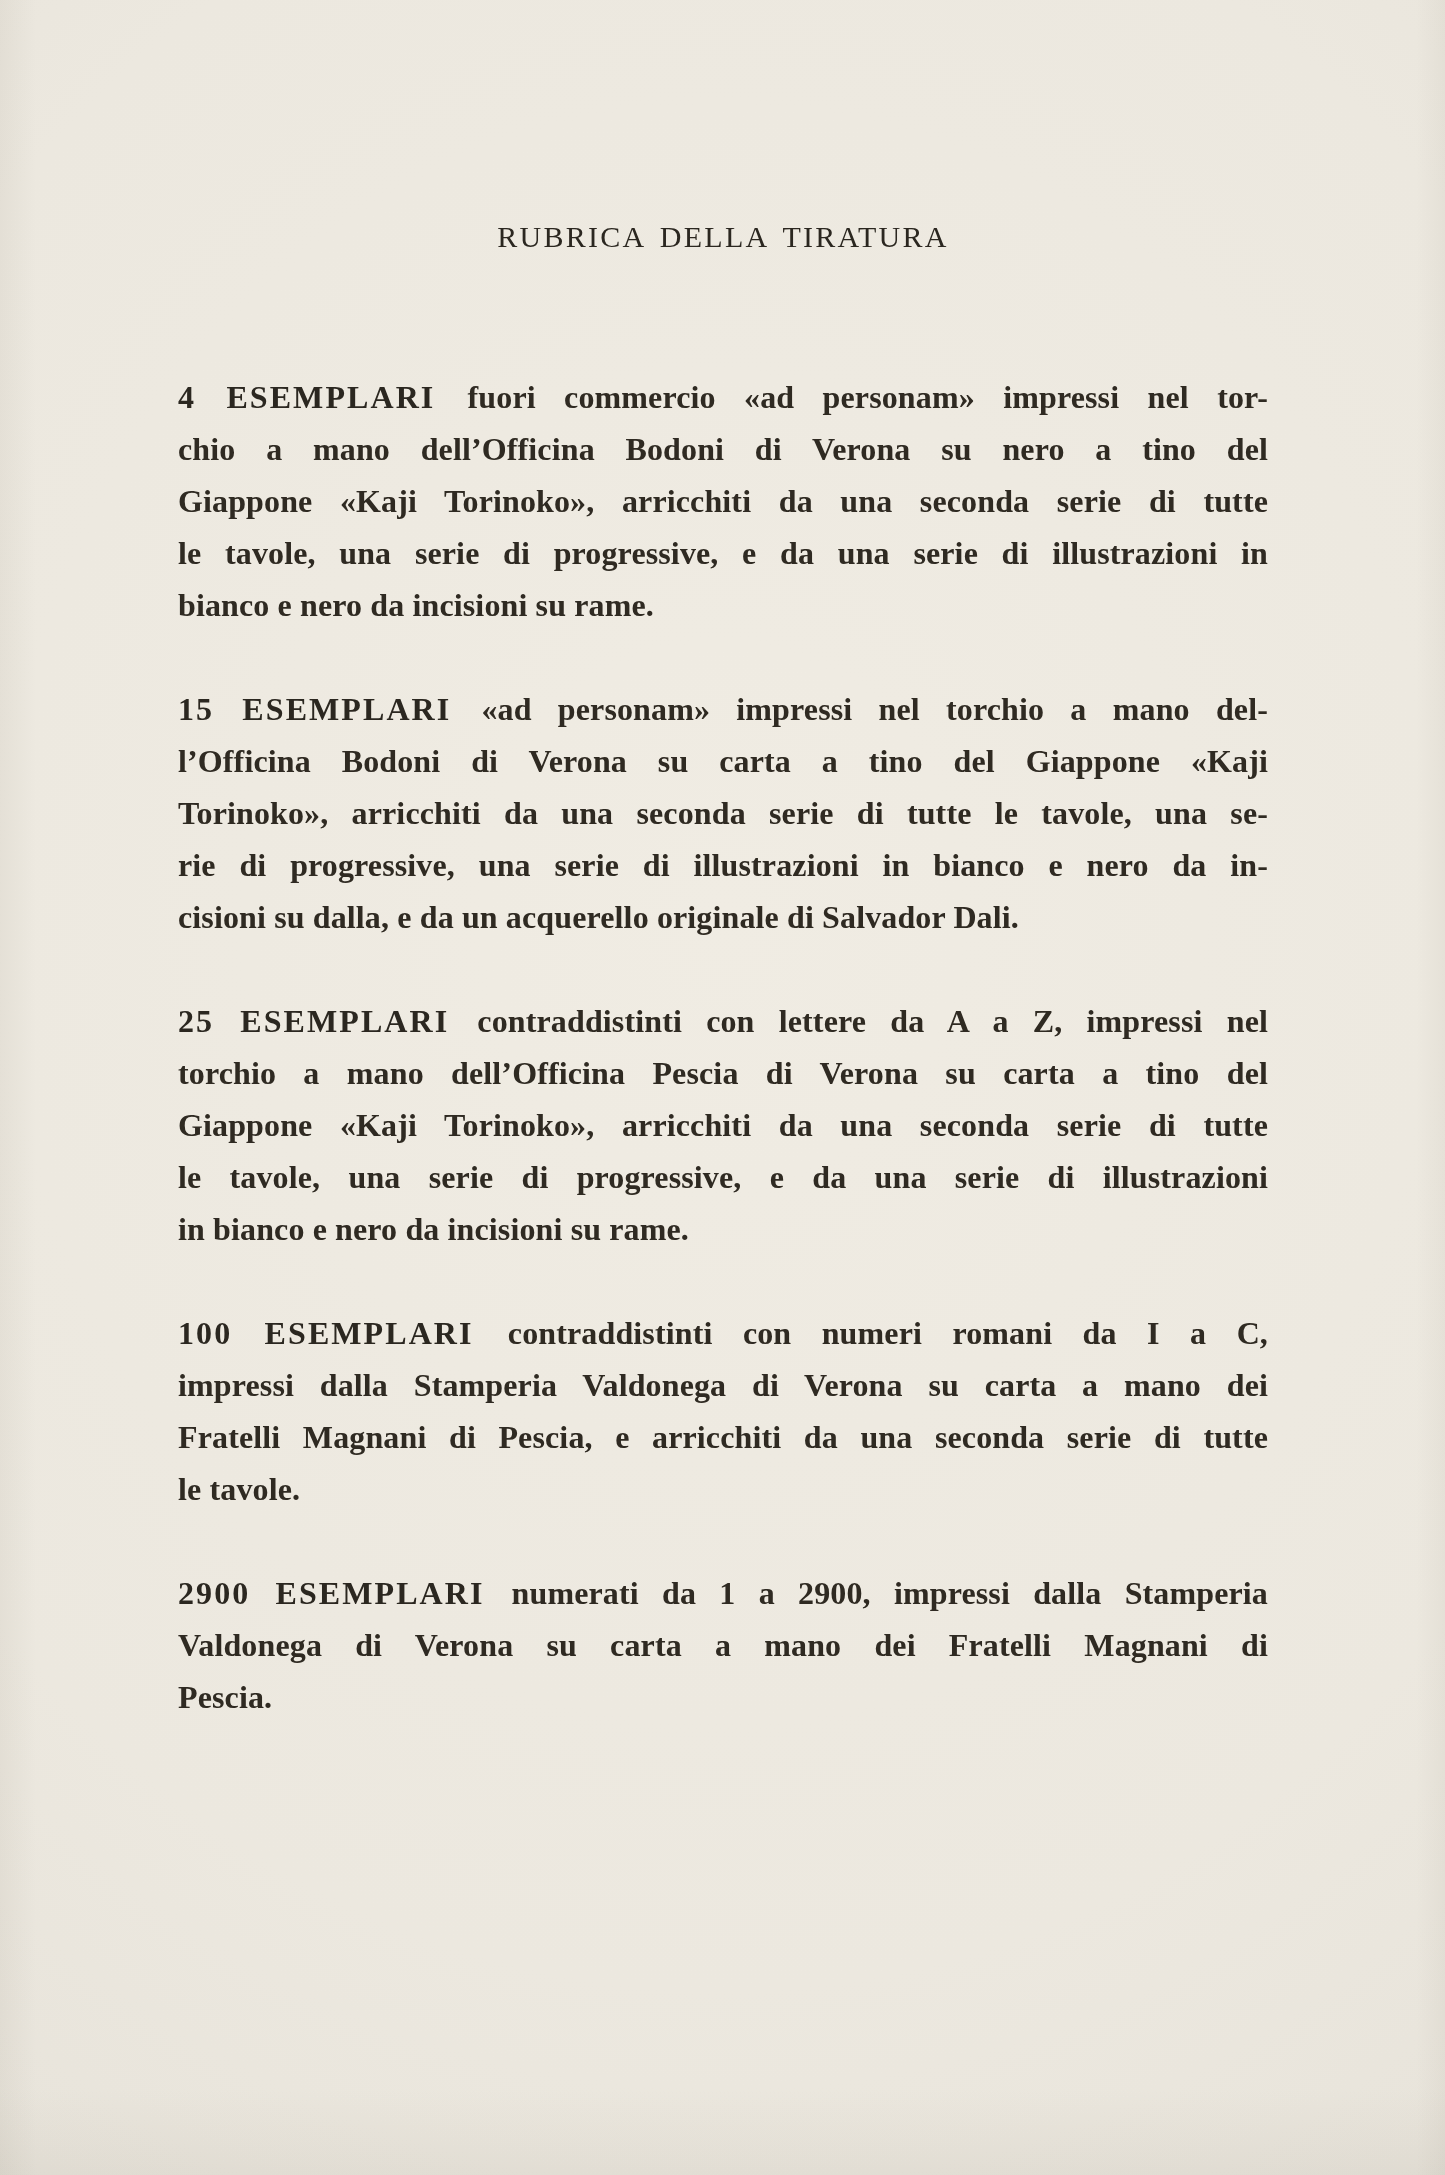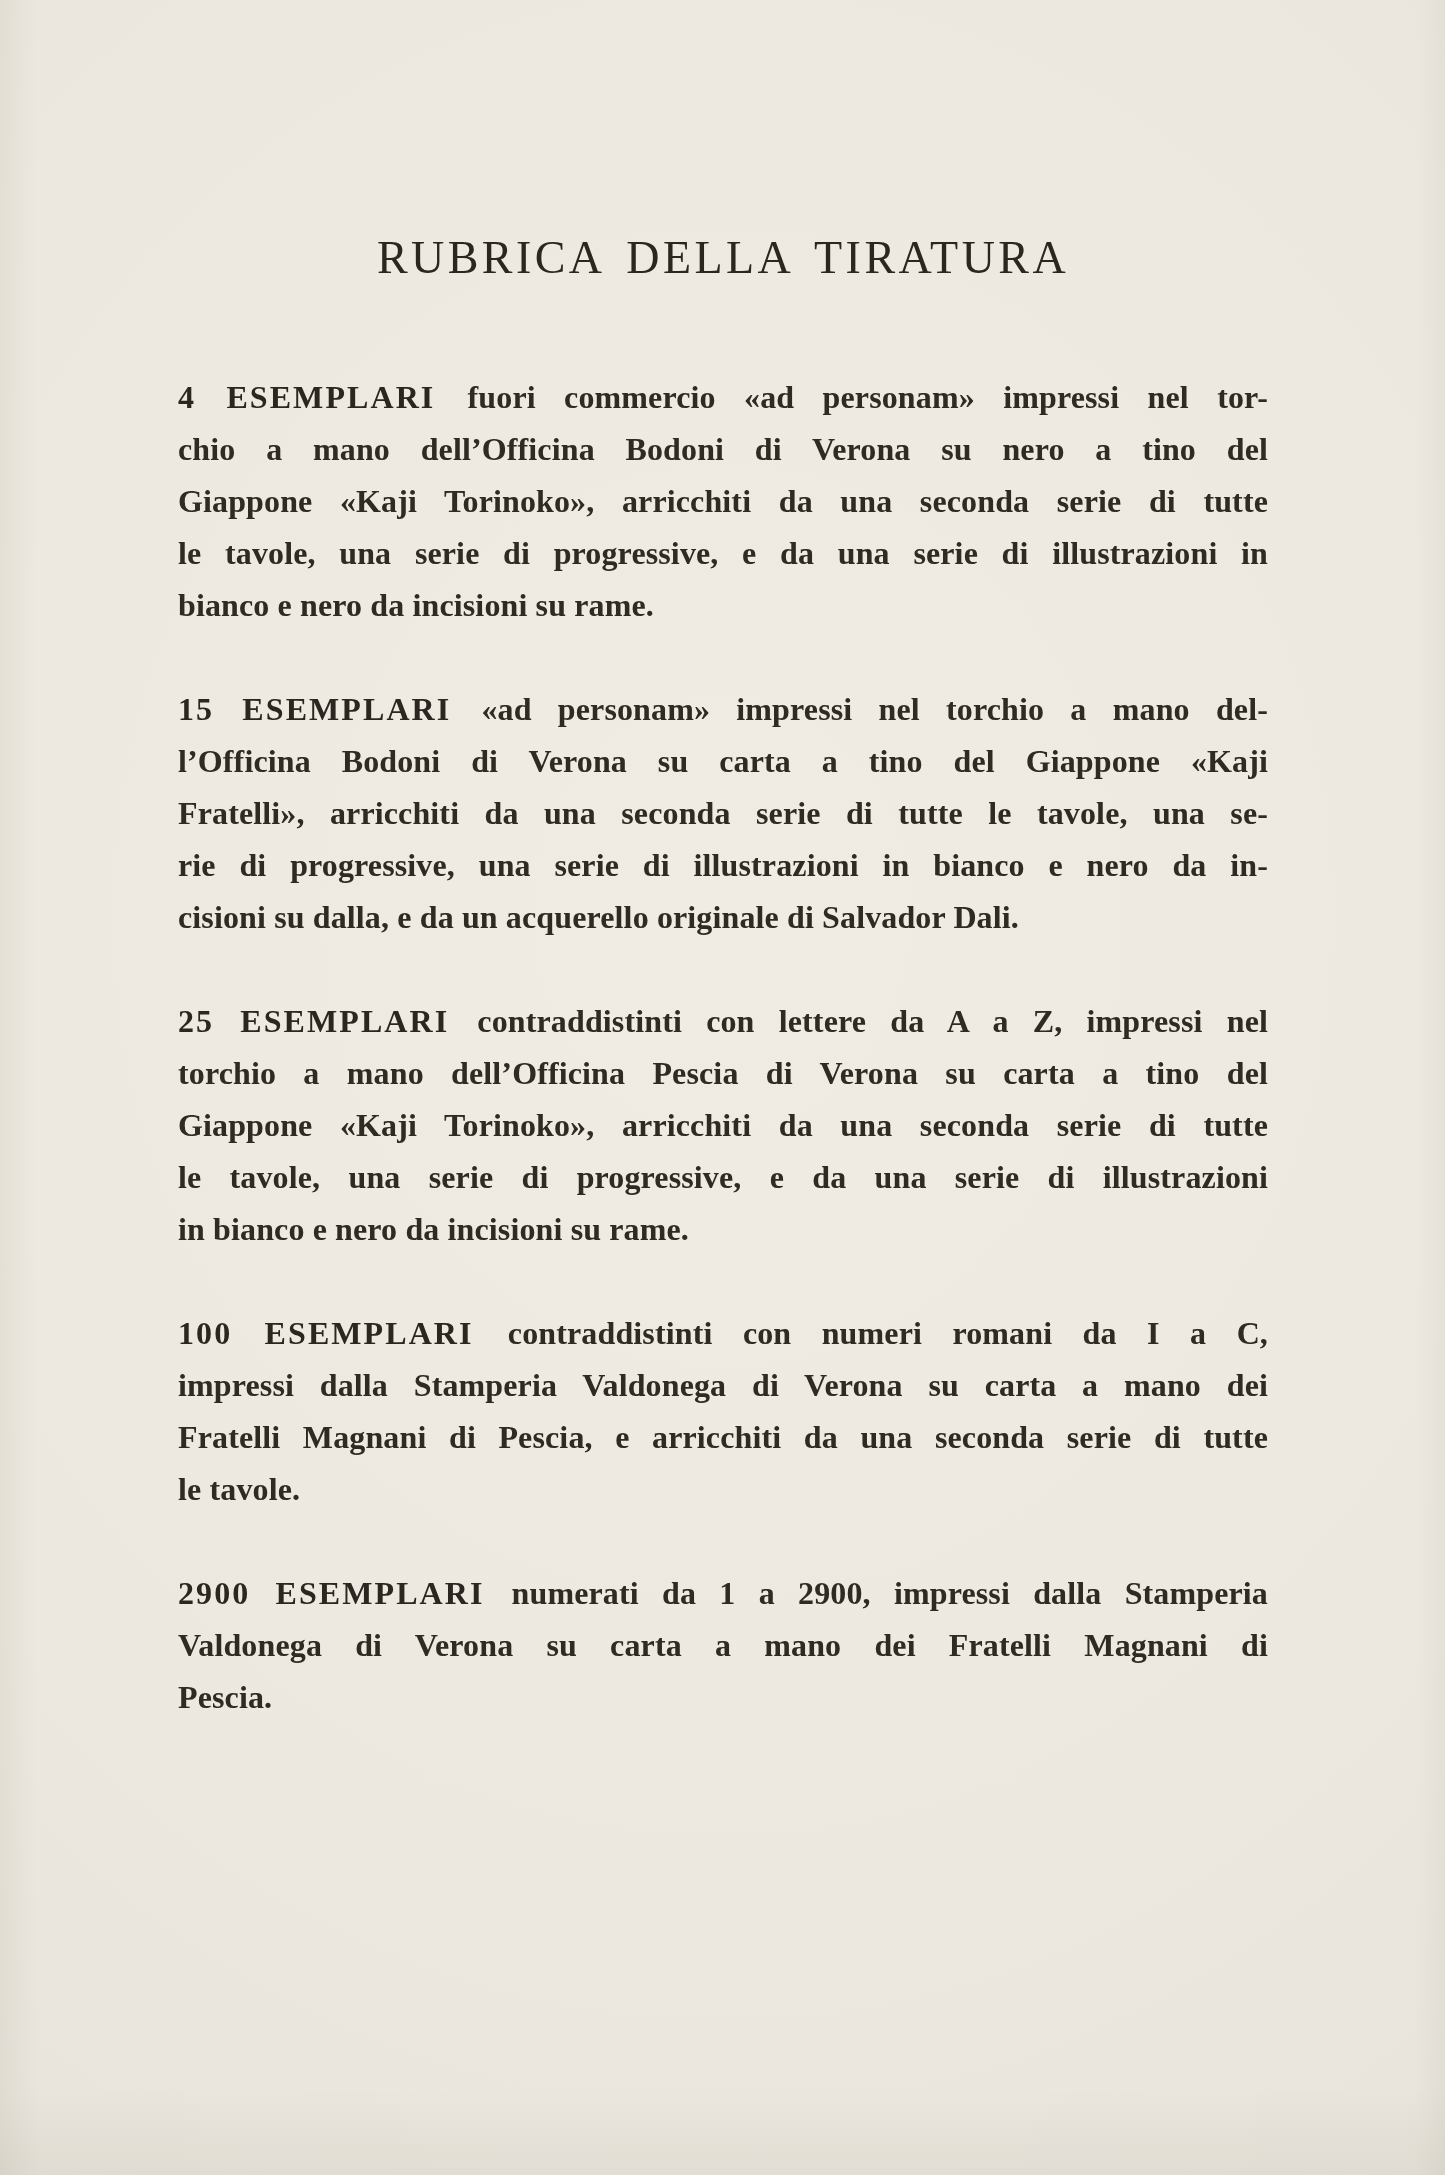--- a/index.html
+++ b/index.html
@@ -20,21 +20,21 @@
     font-family: "Liberation Serif", "DejaVu Serif", serif;
     color: #2f2a22;
   }
 
   .page-title {
     position: absolute;
     top: 200px;
     left: 178px;
     width: 1090px;
     text-align: center;
-    font-size: 46px;
+    font-size: 30px;
     font-weight: 400;
     letter-spacing: 0.075em;
     word-spacing: 0.18em;
     color: #2b2720;
   }
 
   .text-block {
     position: absolute;
     top: 371px;
     left: 178px;
@@ -72,21 +72,21 @@
     <div class="paragraph">
       <div class="text-line"><span class="lead">4 ESEMPLARI</span> fuori commercio «ad personam» impressi nel tor-</div>
       <div class="text-line">chio a mano dell’Officina Bodoni di Verona su nero a tino del</div>
       <div class="text-line">Giappone «Kaji Torinoko», arricchiti da una seconda serie di tutte</div>
       <div class="text-line">le tavole, una serie di progressive, e da una serie di illustrazioni in</div>
       <div class="text-line last-line">bianco e nero da incisioni su rame.</div>
     </div>
     <div class="paragraph">
       <div class="text-line"><span class="lead">15 ESEMPLARI</span> «ad personam» impressi nel torchio a mano del-</div>
       <div class="text-line">l’Officina Bodoni di Verona su carta a tino del Giappone «Kaji</div>
-      <div class="text-line">Fratelli», arricchiti da una seconda serie di tutte le tavole, una se-</div>
+      <div class="text-line">Torinoko», arricchiti da una seconda serie di tutte le tavole, una se-</div>
       <div class="text-line">rie di progressive, una serie di illustrazioni in bianco e nero da in-</div>
       <div class="text-line last-line">cisioni su dalla, e da un acquerello originale di Salvador Dali.</div>
     </div>
     <div class="paragraph">
       <div class="text-line"><span class="lead">25 ESEMPLARI</span> contraddistinti con lettere da A a Z, impressi nel</div>
       <div class="text-line">torchio a mano dell’Officina Pescia di Verona su carta a tino del</div>
       <div class="text-line">Giappone «Kaji Torinoko», arricchiti da una seconda serie di tutte</div>
       <div class="text-line">le tavole, una serie di progressive, e da una serie di illustrazioni</div>
       <div class="text-line last-line">in bianco e nero da incisioni su rame.</div>
     </div>

